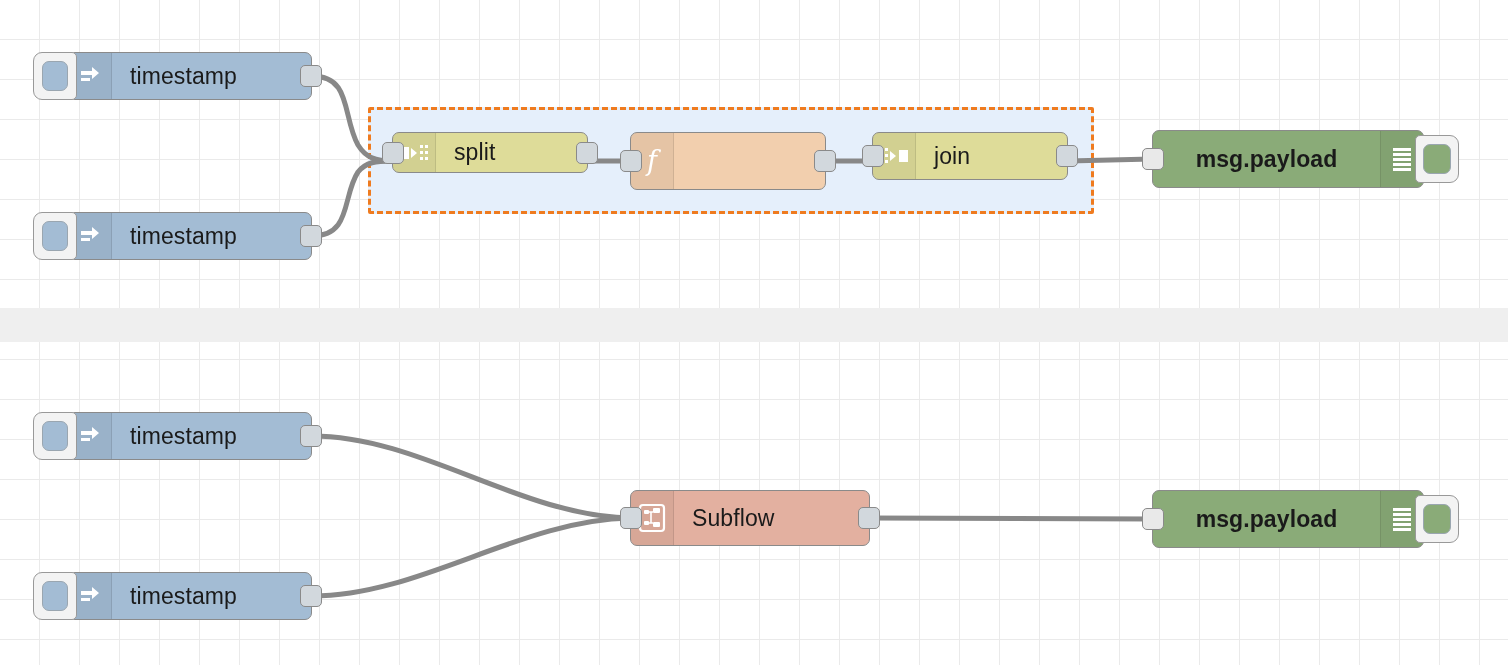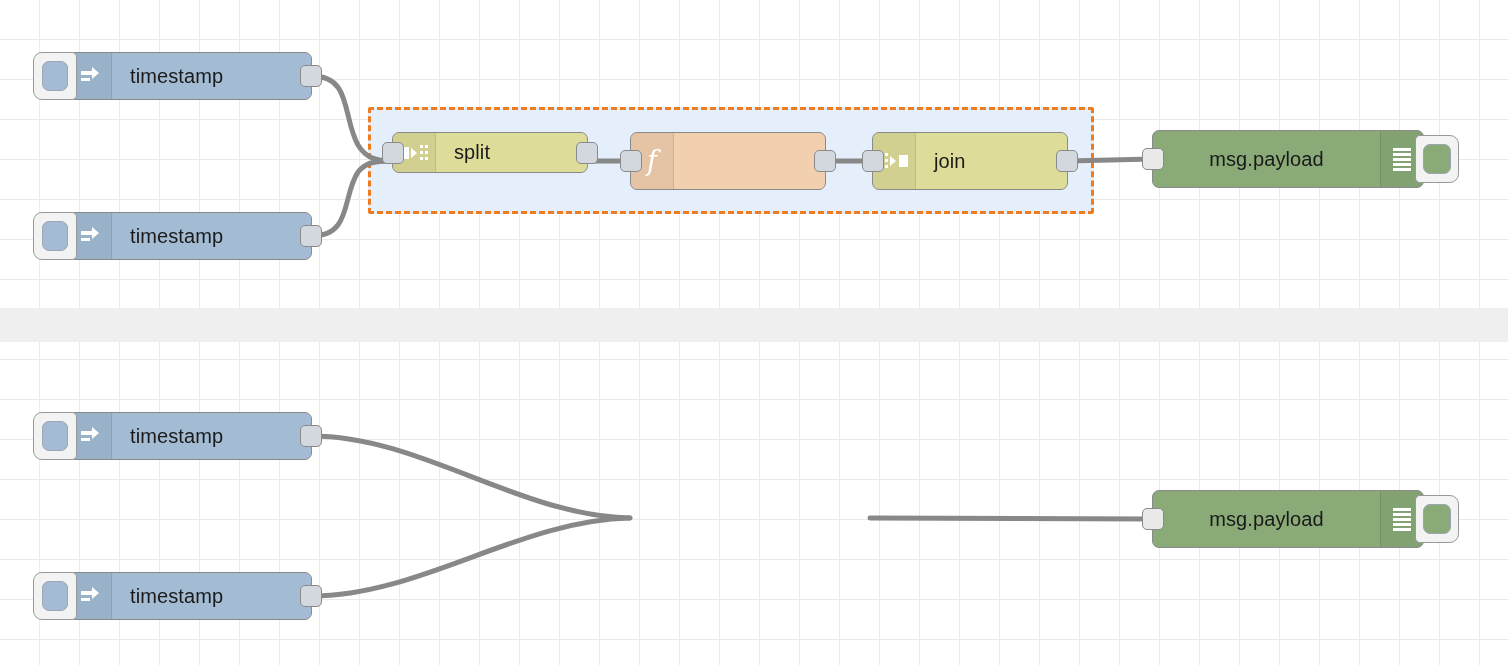--- a/index.html
+++ b/index.html
@@ -83,27 +83,27 @@
   }
   .node-icon-cell.right {
     border-right: none;
     border-left: 1.4px solid rgba(0,0,0,0.10);
     border-radius: 0 6px 6px 0;
   }
   .node-label {
     flex: 1 1 auto;
     display: flex;
     align-items: center;
-    font-size: 20px;
+    font-size: 23px;
     color: #1a1a1a;
     letter-spacing: 0.1px;
     white-space: nowrap;
   }
   .node-label.pad-left { padding-left: 18px; }
-  .node-label.center { justify-content: center; }
+  .node-label.center { justify-content: center; font-weight: bold; }
 
   
   .n-inject  { background: #a3bcd4; }
   .n-split   { background: #dedc99; }
   .n-join    { background: #dedc99; }
   .n-func    { background: #f2cfae; }
   .n-subflow { background: #e3b0a0; }
   .n-debug   { background: #8aab78; }
 
   
@@ -256,21 +256,21 @@
     <div class="node-icon-cell">
       <svg class="icon-svg" width="24" height="30" viewBox="0 0 24 30">
         <text x="12" y="24" font-family="DejaVu Serif, serif" font-size="27" font-style="italic" fill="#ffffff" text-anchor="middle">f</text>
       </svg>
     </div>
     <div class="node-label pad-left"></div>
     <div class="port in"></div>
     <div class="port out"></div>
   </div>
 
-  <div class="node n-join" style="left:872px;top:132px;width:196px;height:58px;">
+  <div class="node n-join" style="left:872px;top:132px;width:196px;height:48px;">
     <div class="node-icon-cell">
       <svg class="icon-svg" width="30" height="22" viewBox="0 0 30 22">
         <g fill="#ffffff">
           <rect x="1" y="3" width="3" height="3"></rect>
             <rect x="6" y="3" width="3" height="3"></rect>
           <rect x="1" y="9" width="3" height="3"></rect>
             <rect x="6" y="9" width="3" height="3"></rect>
           <rect x="1" y="15" width="3" height="3"></rect>
             <rect x="6" y="15" width="3" height="3"></rect>
         </g>
@@ -323,20 +323,35 @@
     <div class="node-icon-cell">
       <svg class="icon-svg" width="24" height="24" viewBox="0 0 24 24">
         <path d="M3 7 h11 v-4 l7 6 -7 6 v-4 h-11 z" fill="#ffffff"></path>
         <rect x="3" y="14" width="9" height="3" fill="#ffffff"></rect>
       </svg>
     </div>
     <div class="node-label pad-left">timestamp</div>
     <div class="port out"></div>
   </div>
 
+  <div class="node n-subflow" style="left:630px;top:490px;width:240px;height:56px;">
+    <div class="node-icon-cell">
+      <svg class="icon-svg" width="28" height="30" viewBox="0 0 28 30">
+        <rect x="2" y="2" width="24" height="26" rx="3" ry="3" fill="none" stroke="#ffffff" stroke-width="2.2"></rect>
+        <rect x="6" y="7" width="5" height="4" rx="1" fill="#ffffff"></rect>
+        <rect x="15" y="5" width="7" height="5" rx="1" fill="#ffffff"></rect>
+        <rect x="6" y="18" width="5" height="4" rx="1" fill="#ffffff"></rect>
+        <rect x="15" y="19" width="7" height="5" rx="1" fill="#ffffff"></rect>
+        <path d="M11 9 h4 M11 20 h4 M13 9 v11" fill="none" stroke="#ffffff" stroke-width="1.6"></path>
+      </svg>
+    </div>
+    <div class="node-label pad-left">Subflow</div>
+    <div class="port in"></div>
+    <div class="port out"></div>
+  </div>
 
   <div class="node n-debug" style="left:1152px;top:490px;width:272px;height:58px;">
     <div class="node-label center">msg.payload</div>
     <div class="node-icon-cell right">
       <svg class="icon-svg" width="24" height="26" viewBox="0 0 24 26">
         <g fill="#ffffff">
           <rect x="3" y="2" width="18" height="3"></rect>
           <rect x="3" y="7" width="18" height="3"></rect>
           <rect x="3" y="12" width="18" height="3"></rect>
           <rect x="3" y="17" width="18" height="3"></rect>

